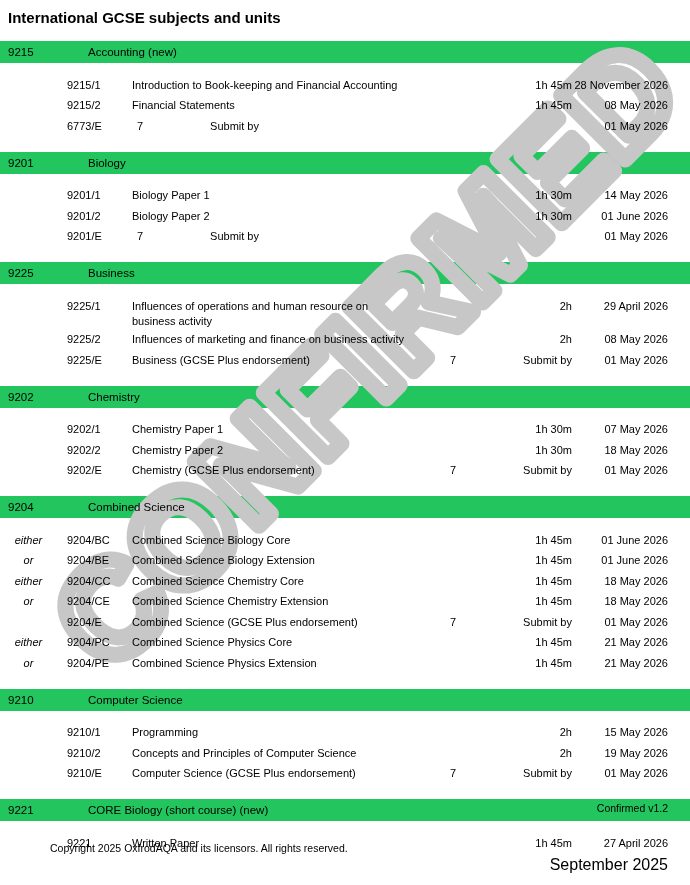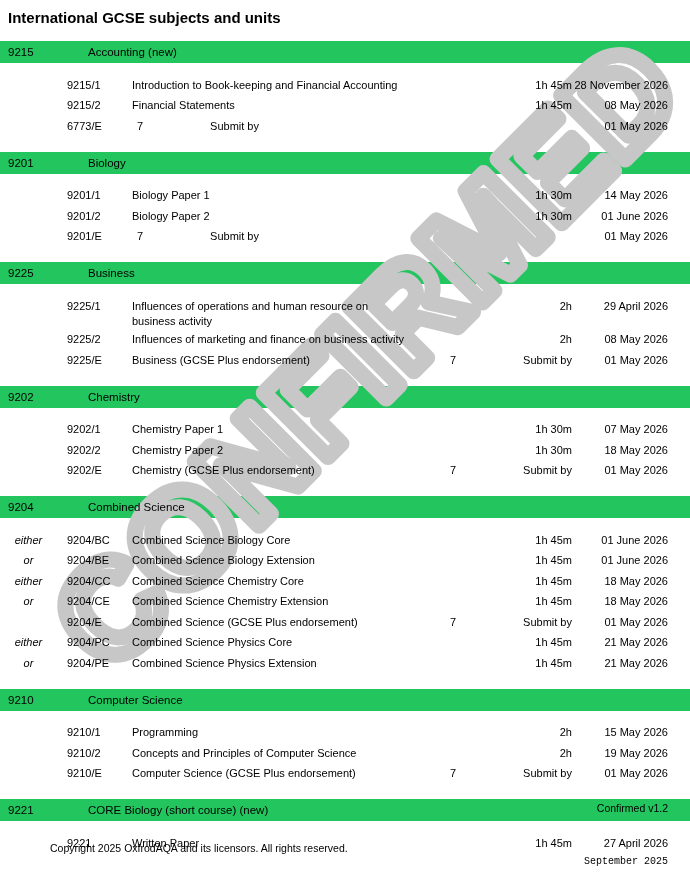--- a/index.html
+++ b/index.html
@@ -65,24 +65,23 @@
   .footer-version {
     position: absolute;
     right: 22px; top: 802px;
     font-size: 10.5px;
     text-align: right;
     z-index: 10;
   }
   .footer-issued {
     position: absolute;
     right: 22px; top: 856px;
-    font-size: 10px;
+    font-size: 16px;
     text-align: right;
     z-index: 10;
-    font-family: Liberation Mono, monospace;
   }
 </style>
 </head>
 <body>
 
 <div class="page">
 
   <svg class="watermark-layer" width="690" height="885" viewBox="0 0 690 885">
     <text x="365" y="400" text-anchor="middle" transform="rotate(-45 365 352)" font-size="132" letter-spacing="2" fill="none" stroke="#c7c7c7" stroke-width="16" stroke-linejoin="round">CONFIRMED</text>
   </svg>

